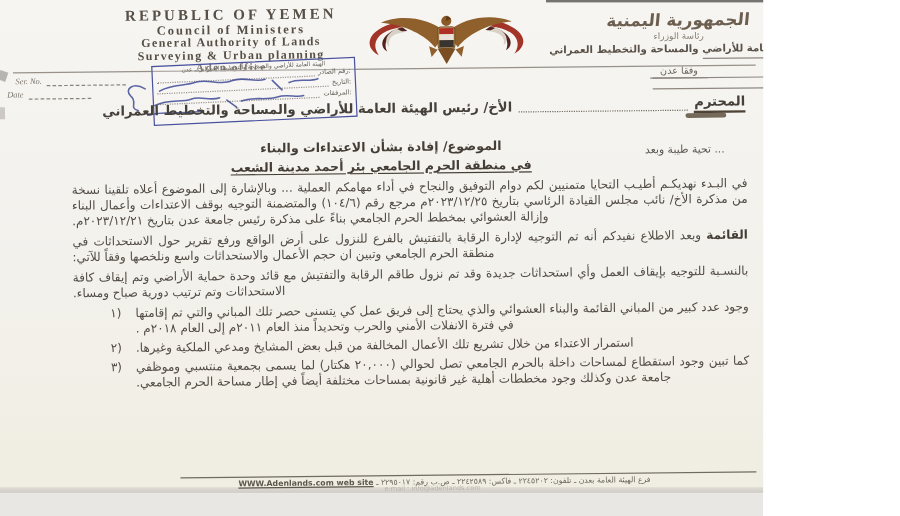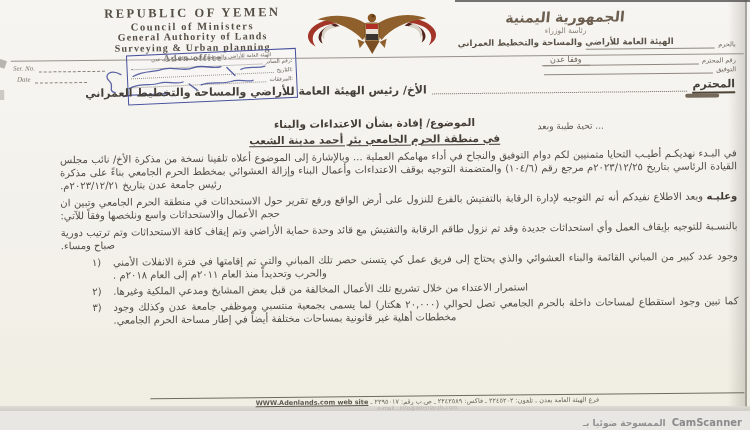--- a/index.html
+++ b/index.html
@@ -1,16 +1,16 @@
 <!DOCTYPE html>
 <html><head>
 <meta charset="utf-8">
 <style>
   html,body{margin:0;padding:0;background:#ffffff;}
-  .canvas{position:relative;width:750px;height:430px;overflow:hidden;
+  .canvas{position:relative;width:636px;height:430px;overflow:hidden;
           background:#fbfaf8;font-family:"DejaVu Sans",sans-serif;}
   
   .page{position:absolute;left:0;top:0;width:750px;height:410px;
         background:linear-gradient(180deg,#f7f5f1 0%,#f3f1ec 55%,#ecead4 160%);}
   .page-bottom-edge{position:absolute;left:0;right:0;top:406px;height:5px;
         background:linear-gradient(#d8d5d0,#bfbcb7);opacity:.7;}
   .scan-bottom{position:absolute;left:0;right:0;bottom:0;height:19px;background:#e9e7e4;}
   .edge-top{position:absolute;left:455px;top:0;width:295px;height:2px;background:#474745;opacity:.75;}
   .edge-right{position:absolute;left:745px;top:0;width:2px;height:407px;background:#56544f;opacity:.5;}
   .edge-right-shadow{position:absolute;left:728px;top:0;width:17px;height:406px;
@@ -130,21 +130,21 @@
       <div class="auth">الهيئة العامة للأراضي والمساحة والتخطيط العمراني</div>
       <div><span class="office">وفقا عدن</span></div>
     </div>
 
     <div class="hdr-rule"></div>
 
     <div class="ser-row" style="left:14px;top:61px;">
       <span>Ser. No.</span>
       <span class="dash" style="width:66px;"></span>
     </div>
-    <div class="ser-row" style="left:18px;top:72px;">
+    <div class="ser-row" style="left:7px;top:72px;">
       <span>Date</span>
       <span class="dash" style="width:52px;"></span>
     </div>
 
     <div class="ref-row" style="top:44px;width:150px;left:587px;">
       <span class="line"></span>
       <span>بالحرم</span>
     </div>
     <div class="ref-row" style="top:60px;">
       <span class="line"></span>
@@ -191,21 +191,21 @@
     <div class="smudge"></div>
     <div class="greet">تحية طيبة وبعد ...</div>
 
     <div class="subj" style="top:117px;">الموضوع/ إفادة بشأن الاعتداءات والبناء</div>
     <div class="subj u" style="top:133px;">
       <span>في منطقة الحرم الجامعي بئر أحمد مدينة الشعب</span>
     </div>
 
     <div class="body">
       <p>في البـدء نهديكـم أطيـب التحايا متمنيين لكم دوام التوفيق والنجاح في أداء مهامكم العملية ... وبالإشارة إلى الموضوع أعلاه تلقينا نسخة من مذكرة الأخ/ نائب مجلس القيادة الرئاسي بتاريخ ٢٠٢٣/١٢/٢٥م مرجع رقم (١٠٤/٦) والمتضمنة التوجيه بوقف الاعتداءات وأعمال البناء وإزالة العشوائي بمخطط الحرم الجامعي بناءً على مذكرة رئيس جامعة عدن بتاريخ ٢٠٢٣/١٢/٢١م.</p>
-      <p><span class="lead">وعليـه</span><span> وبعد الاطلاع نفيدكم أنه تم التوجيه لإدارة الرقابة بالتفتيش بالفرع للنزول على أرض الواقع ورفع تقرير حول الاستحداثات في منطقة الحرم الجامعي وتبين ان حجم الأعمال والاستحداثات واسع ونلخصها وفقاً للآتي:</span></p>
+      <p><span class="lead">القائمة</span><span> وبعد الاطلاع نفيدكم أنه تم التوجيه لإدارة الرقابة بالتفتيش بالفرع للنزول على أرض الواقع ورفع تقرير حول الاستحداثات في منطقة الحرم الجامعي وتبين ان حجم الأعمال والاستحداثات واسع ونلخصها وفقاً للآتي:</span></p>
       <p>بالنسـبة للتوجيه بإيقاف العمل وأي استحداثات جديدة وقد تم نزول طاقم الرقابة والتفتيش مع قائد وحدة حماية الأراضي وتم إيقاف كافة الاستحداثات وتم ترتيب دورية صباح ومساء.</p>
       <div class="list">
         <div class="li">
           <span class="num">١)</span>
           <span class="litxt">وجود عدد كبير من المباني القائمة والبناء العشوائي والذي يحتاج إلى فريق عمل كي يتسنى حصر تلك المباني والتي تم إقامتها في فترة الانفلات الأمني والحرب وتحديداً منذ العام ٢٠١١م إلى العام ٢٠١٨م .</span>
         </div>
         <div class="li">
           <span class="num">٢)</span>
           <span class="litxt">استمرار الاعتداء من خلال تشريع تلك الأعمال المخالفة من قبل بعض المشايخ ومدعي الملكية وغيرها.</span>
         </div>
@@ -220,17 +220,13 @@
     <div class="f-text">
       <span>فرع الهيئة العامة بعدن ـ تلفون: ٢٢٤٥٢٠٢ ـ فاكس: ٢٢٤٢٥٨٩ ـ ص.ب رقم: ٢٢٩٥٠١٧ ـ</span>
       <span class="site">WWW.Adenlands.com web site</span>
     </div>
     <div class="f-email">e-mail : info@adenlands.com</div>
 
     <div class="art" style="left:0;top:56px;width:7px;height:8px;transform:rotate(20deg);"></div>
     <div class="art" style="left:0;top:86px;width:5px;height:10px;opacity:.3;"></div>
   </div>
 
-  <div class="camscanner">
-    <span class="ar">الممسوحة ضوئيا بـ</span>
-    <span>CamScanner</span>
-  </div>
 </div>
 
 </body></html>

